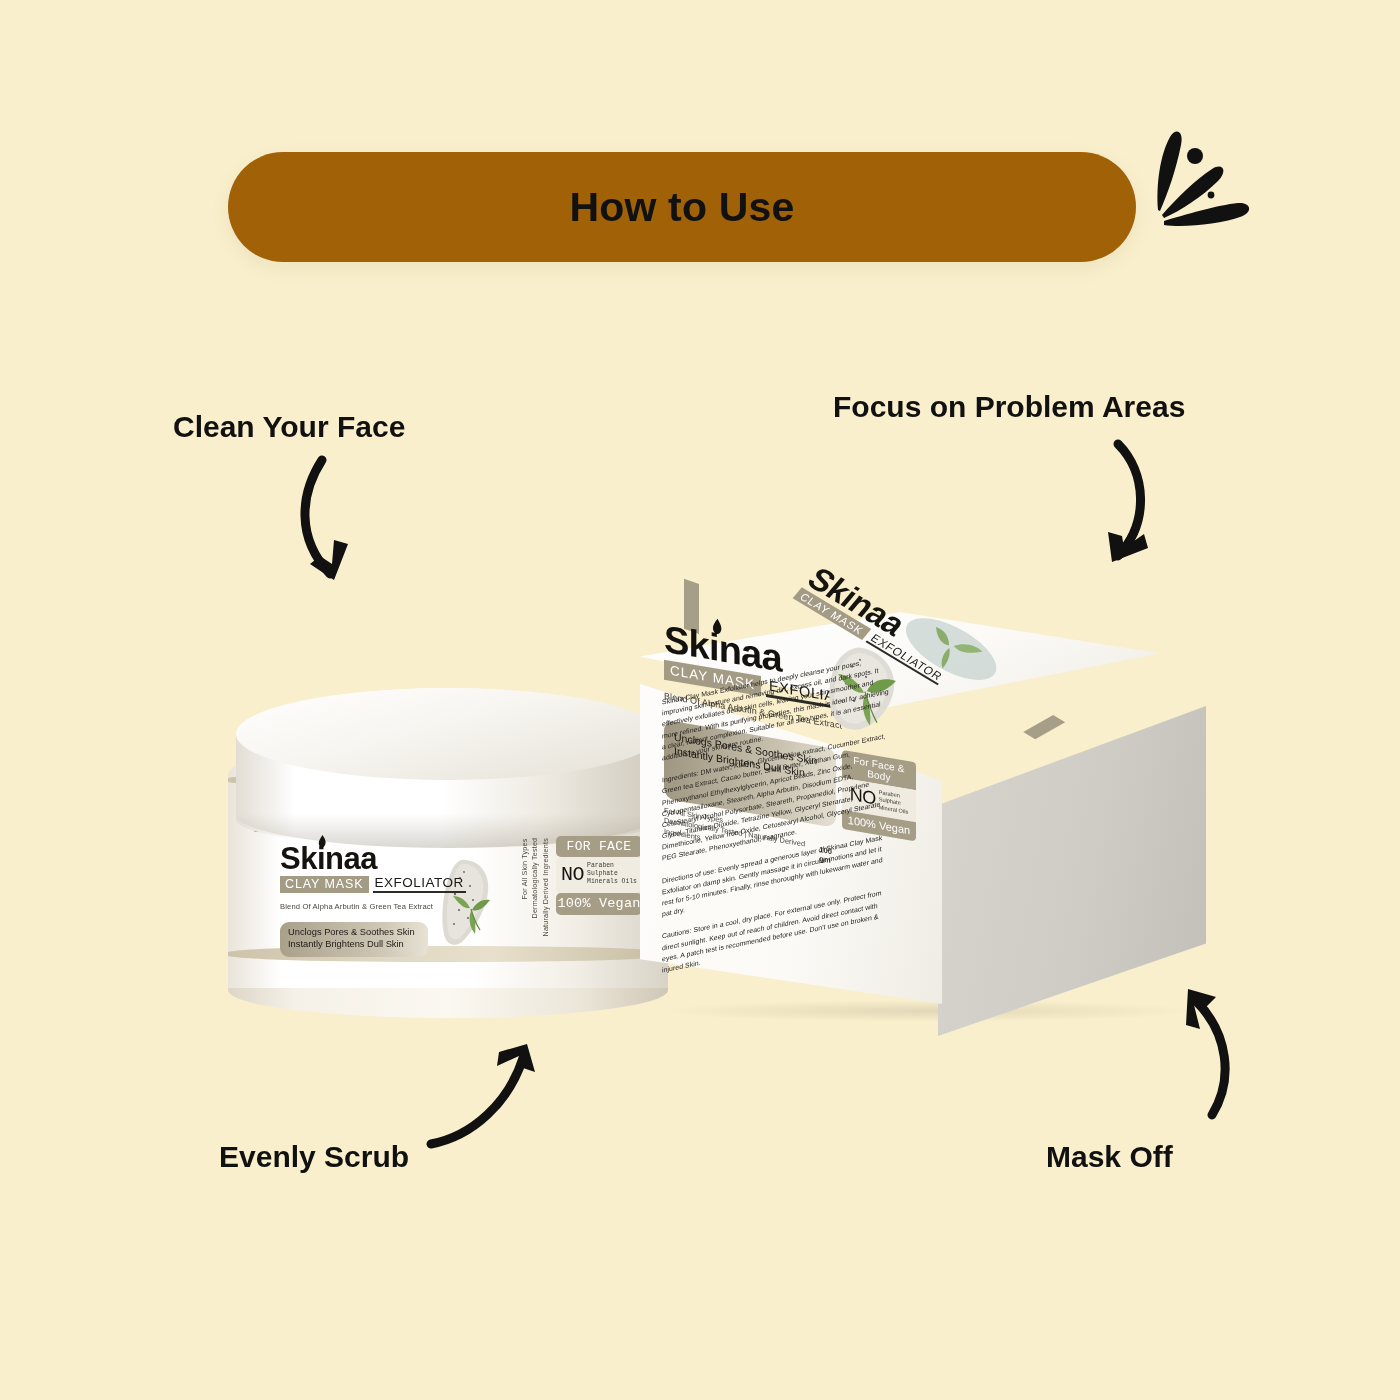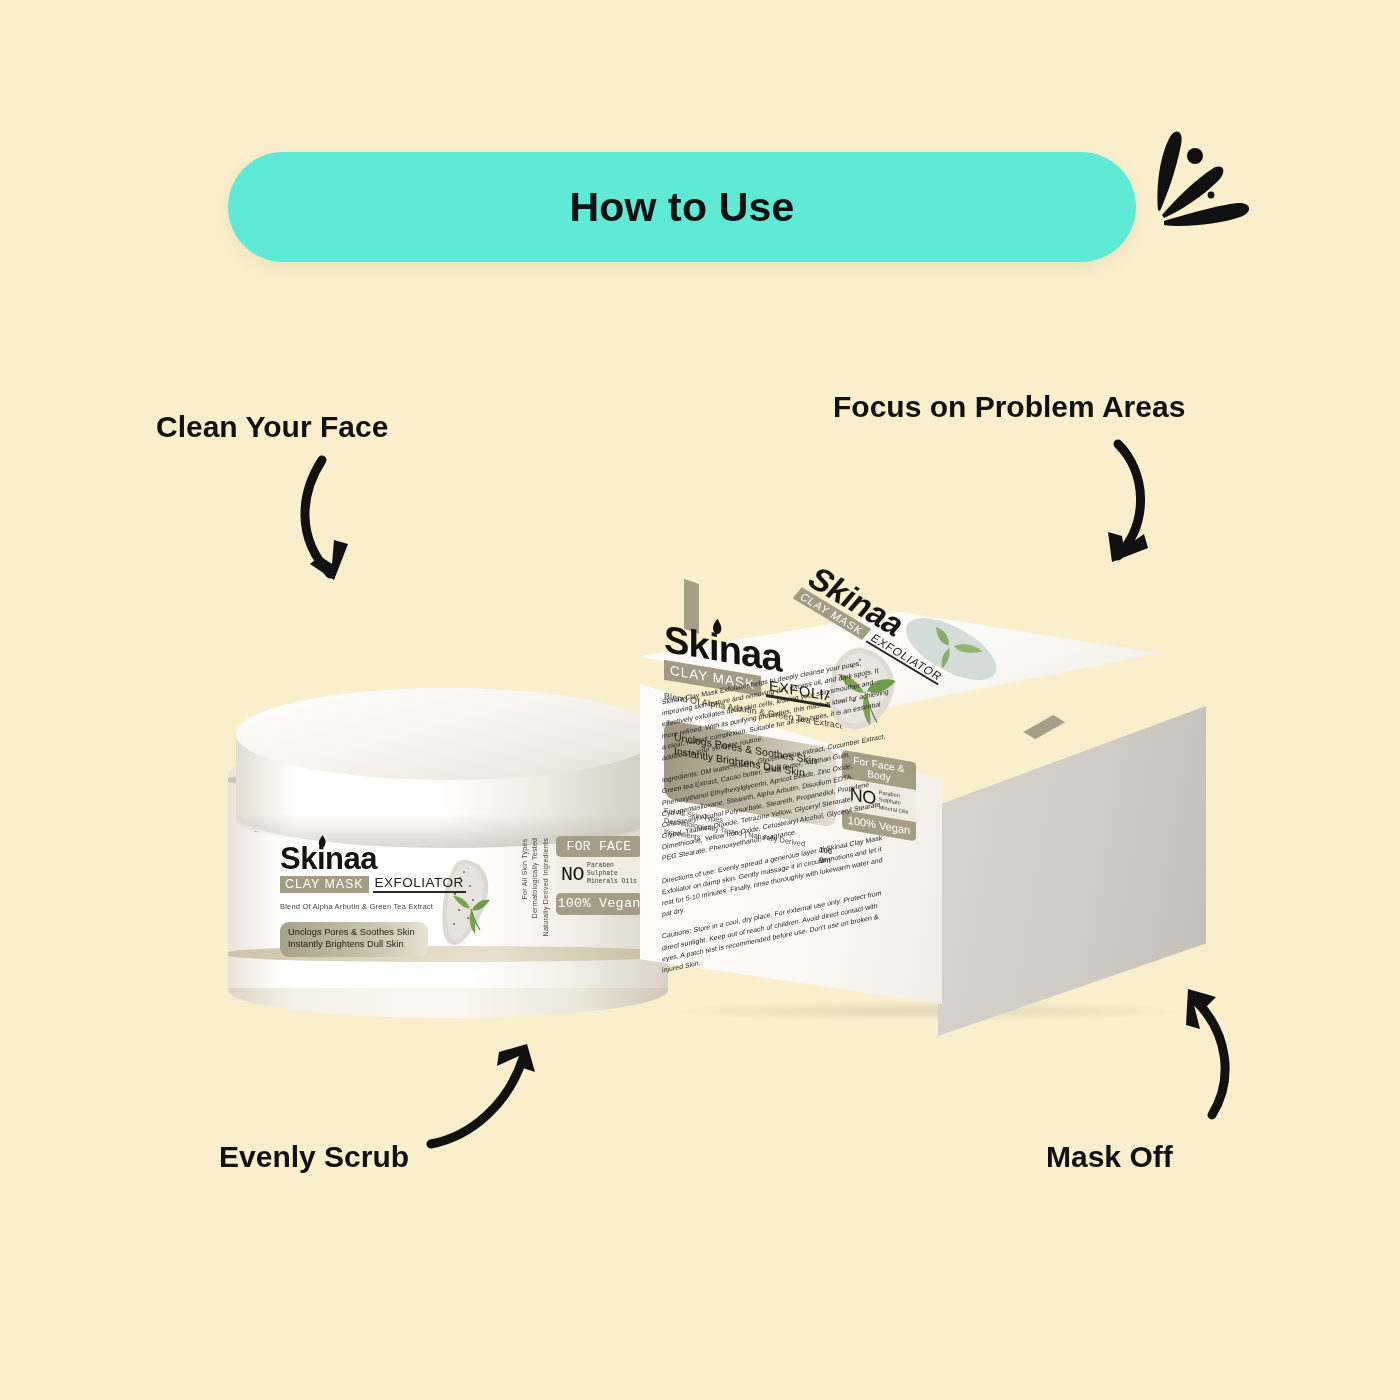--- a/index.html
+++ b/index.html
@@ -7,34 +7,34 @@
     width:1400px;height:1400px;
     background:#f9efcc;
     font-family:"Liberation Sans", sans-serif;
     position:relative;overflow:hidden;
   }
   .stage{position:absolute;inset:0;}
 
   
   .header-pill{
     position:absolute;left:228px;top:152px;width:908px;height:110px;
-    background:#5eead4;border-radius:55px;
+    background:#a16207;border-radius:55px;
     box-shadow:0 6px 18px rgba(150,130,70,.10);
     display:flex;align-items:center;justify-content:center;
   }
   .header-title{
     font-size:41px;font-weight:bold;color:#111;letter-spacing:.2px;
   }
 
   
   .splash{position:absolute;left:1118px;top:115px;width:150px;height:125px;}
 
   
   .step-label{position:absolute;font-size:30px;font-weight:bold;color:#111;white-space:nowrap;}
-  .lbl-clean{left:156px;top:410px;}
+  .lbl-clean{left:173px;top:410px;}
   .lbl-focus{left:833px;top:390px;}
   .lbl-apply{left:219px;top:1140px;}
   .lbl-rinse{left:1046px;top:1140px;}
 
   
   .arrow{position:absolute;}
   .arw-clean{left:278px;top:452px;width:130px;height:150px;}
   .arw-focus{left:1068px;top:438px;width:132px;height:148px;}
   .arw-apply{left:423px;top:1026px;width:145px;height:125px;}
   .arw-rinse{left:1138px;top:975px;width:145px;height:145px;}

